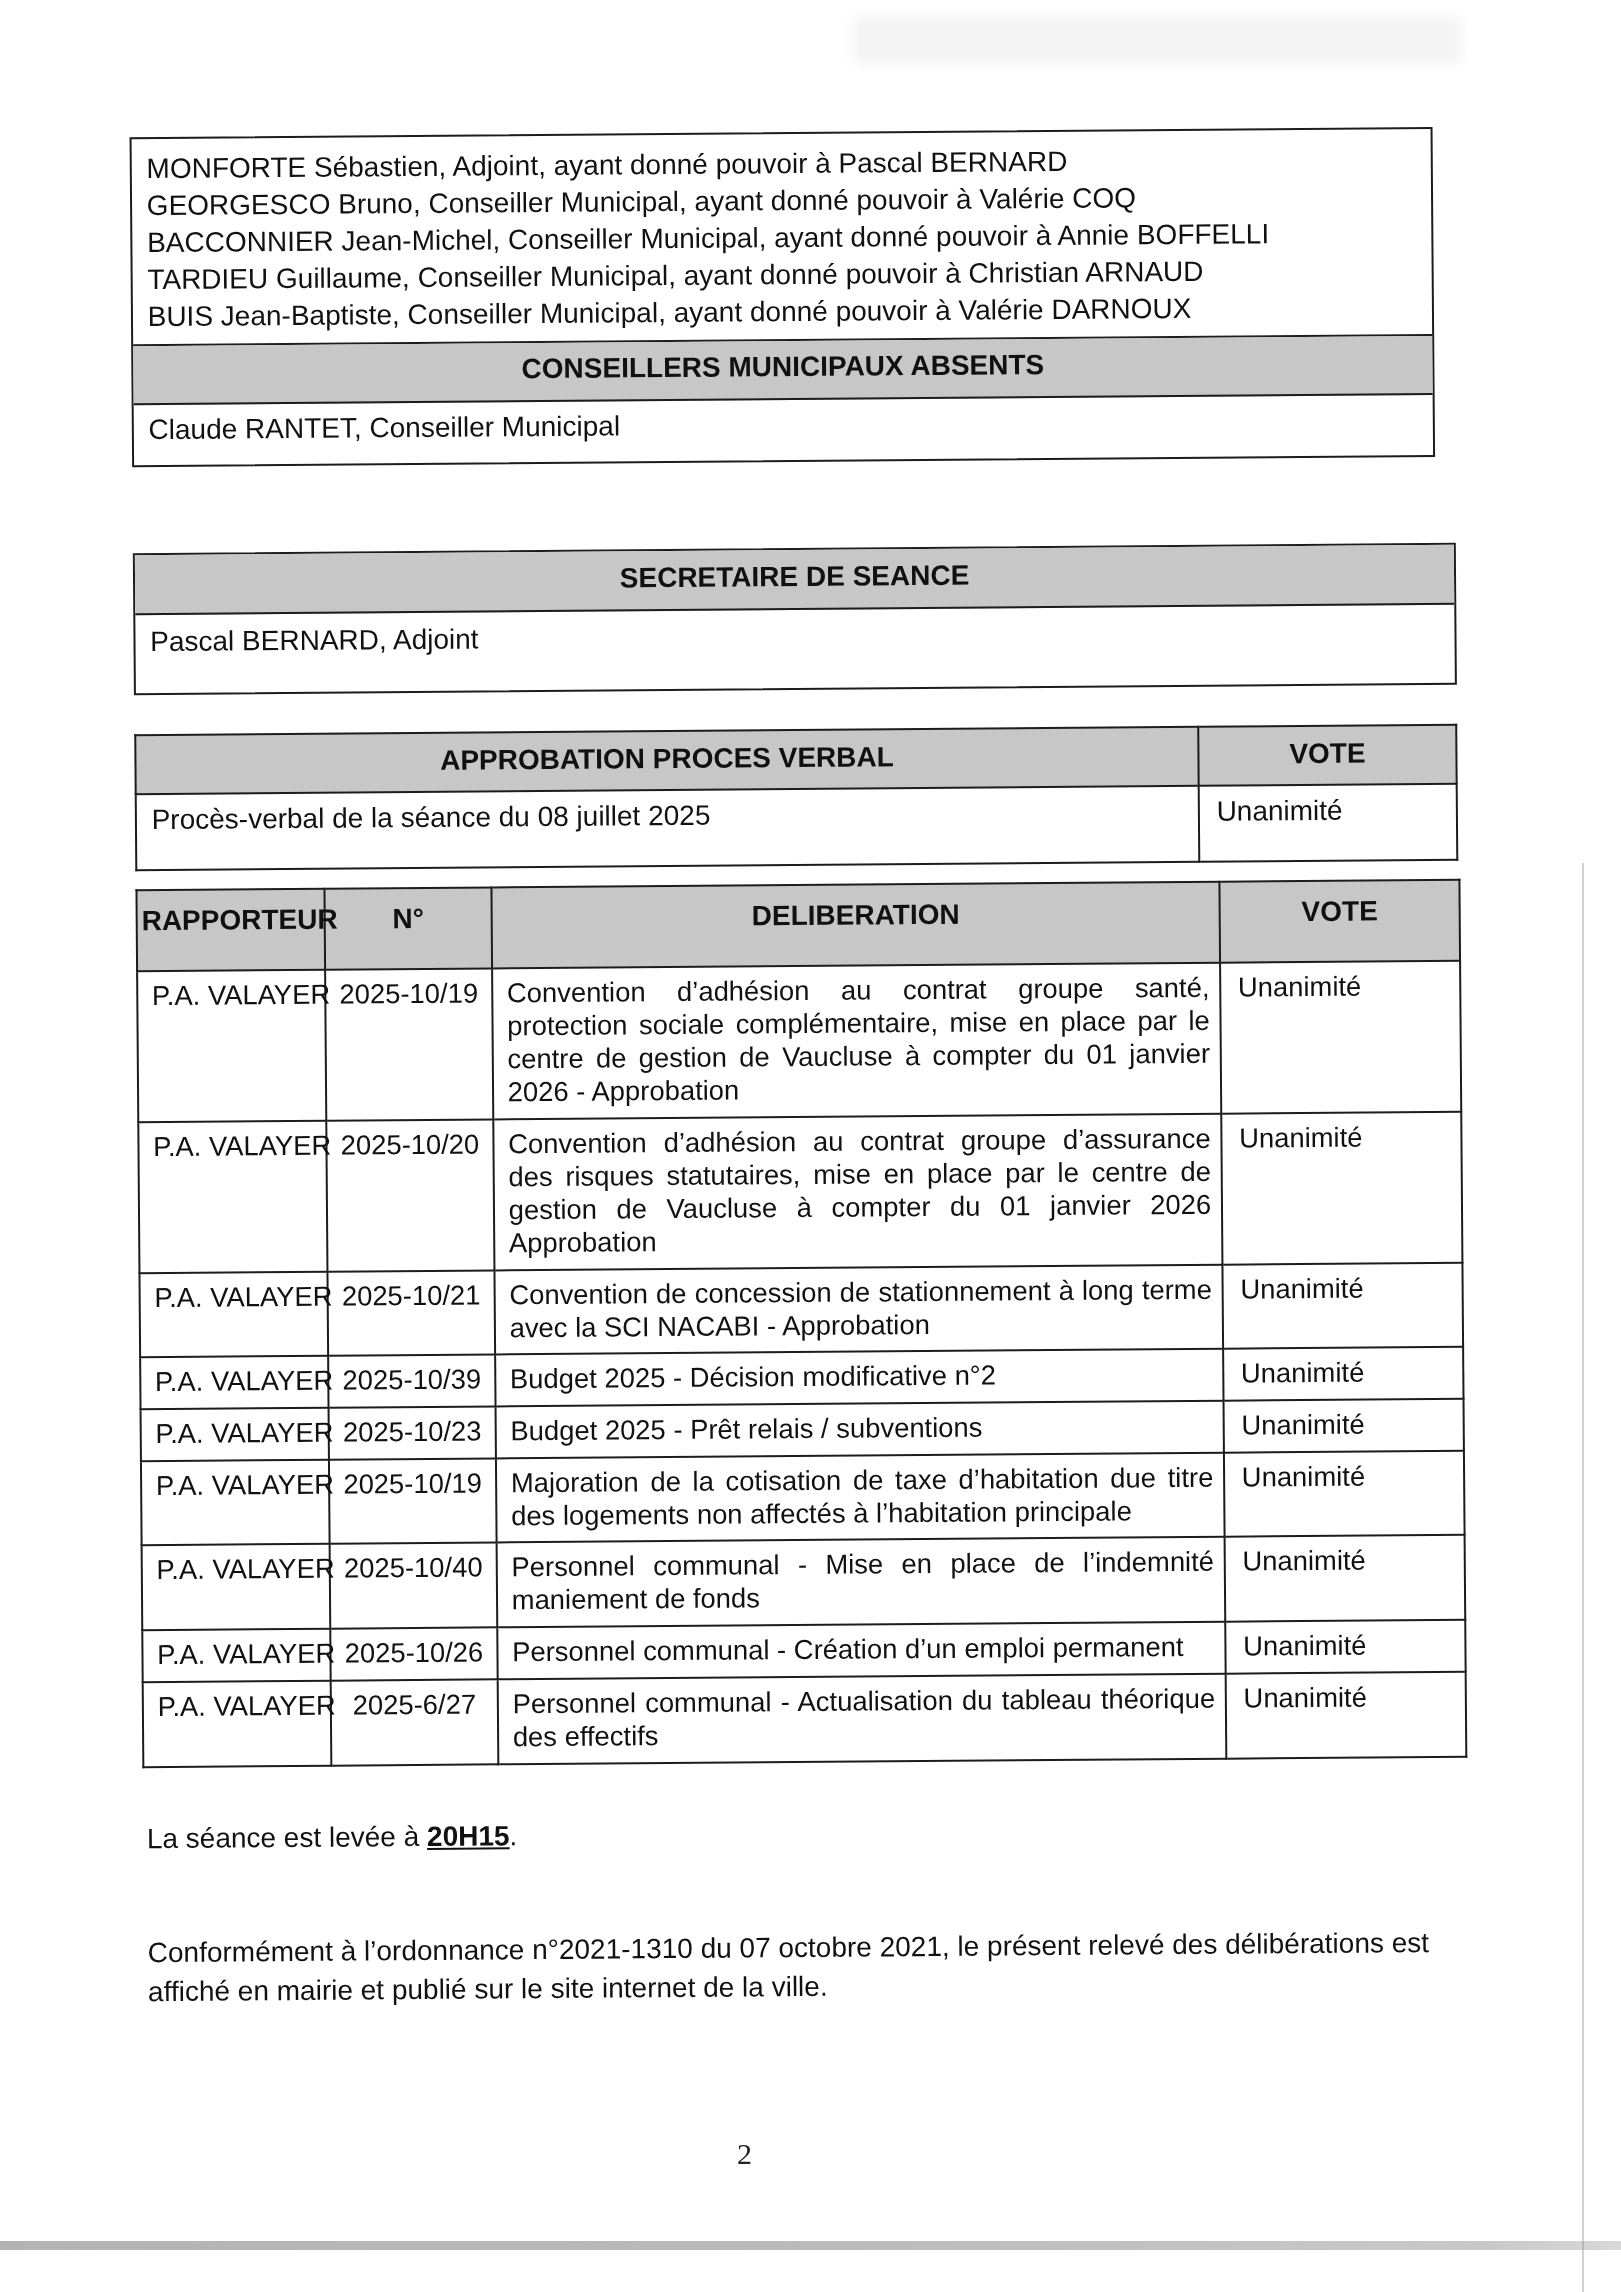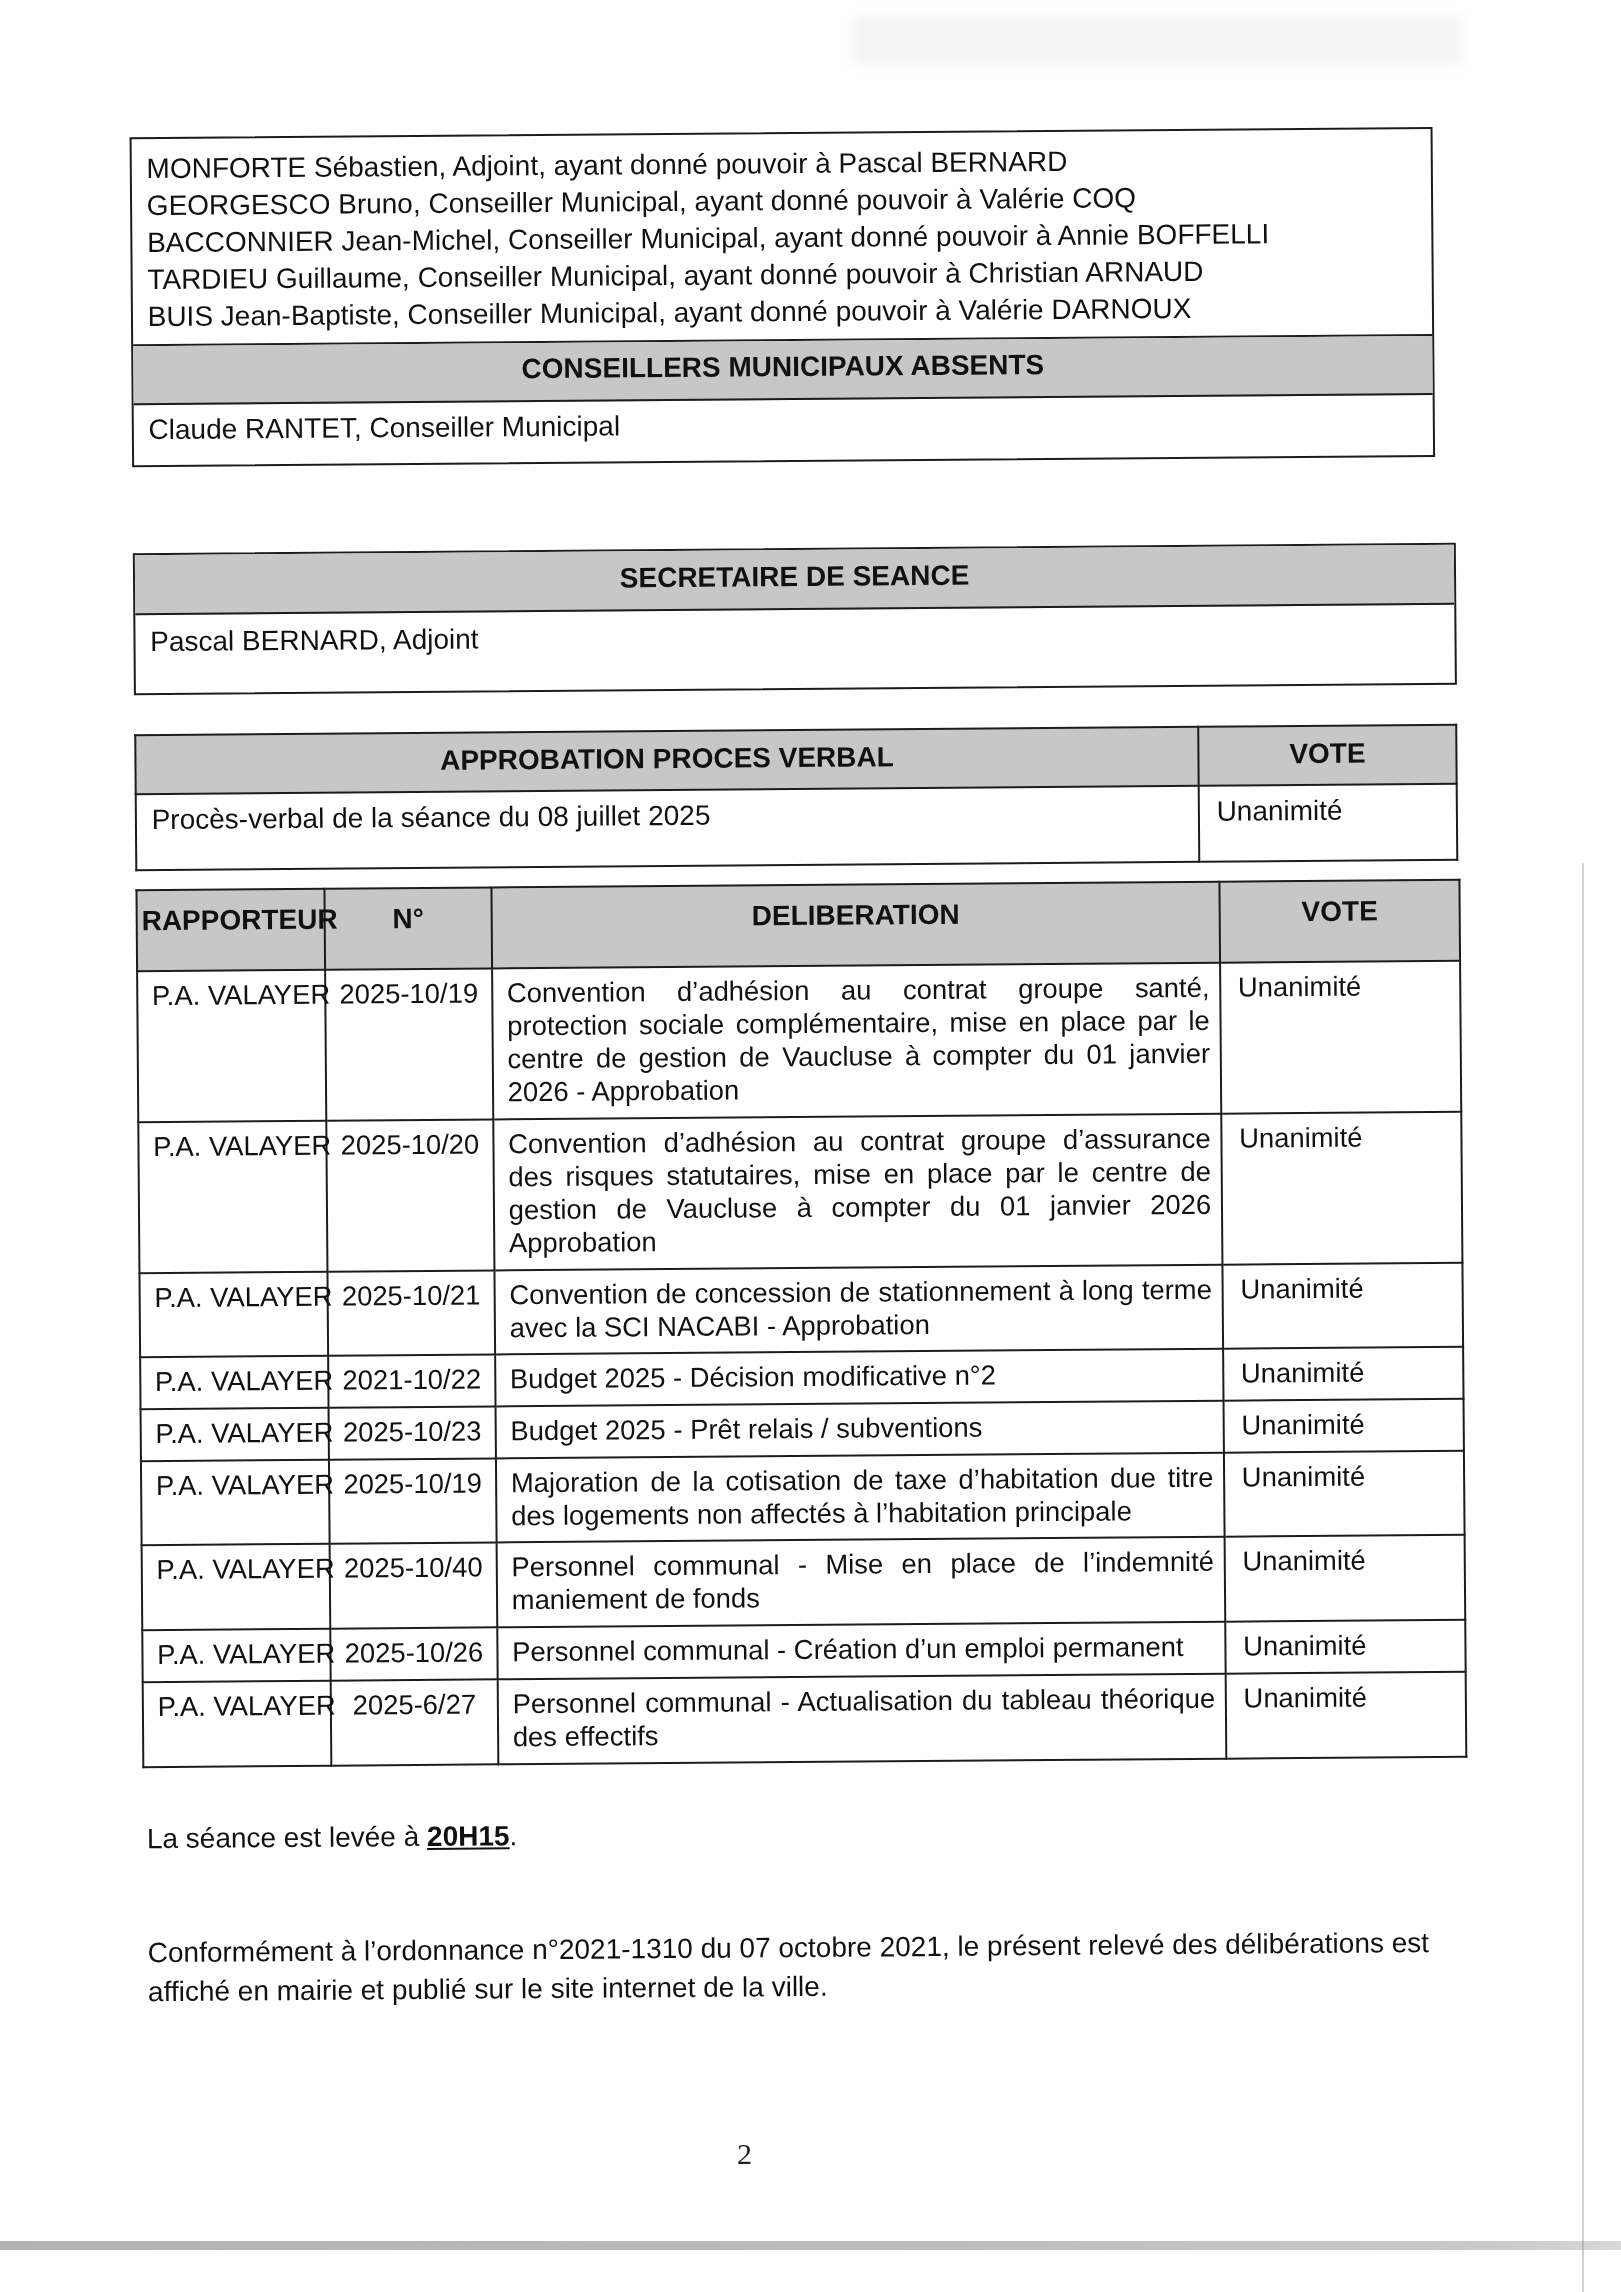--- a/index.html
+++ b/index.html
@@ -151,21 +151,21 @@
 
           <tr>
             <td class="c-rapporteur">P.A. VALAYER</td>
             <td class="c-numero">2025-10/21</td>
             <td class="c-deliberation">Convention de concession de stationnement à long terme avec la SCI NACABI - Approbation</td>
             <td class="c-vote">Unanimité</td>
           </tr>
 
           <tr>
             <td class="c-rapporteur">P.A. VALAYER</td>
-            <td class="c-numero">2021-10/22</td>
+            <td class="c-numero">2025-10/39</td>
             <td class="c-deliberation">Budget 2025 - Décision modificative n°2</td>
             <td class="c-vote">Unanimité</td>
           </tr>
 
           <tr>
             <td class="c-rapporteur">P.A. VALAYER</td>
             <td class="c-numero">2025-10/23</td>
             <td class="c-deliberation">Budget 2025 - Prêt relais / subventions</td>
             <td class="c-vote">Unanimité</td>
           </tr>

